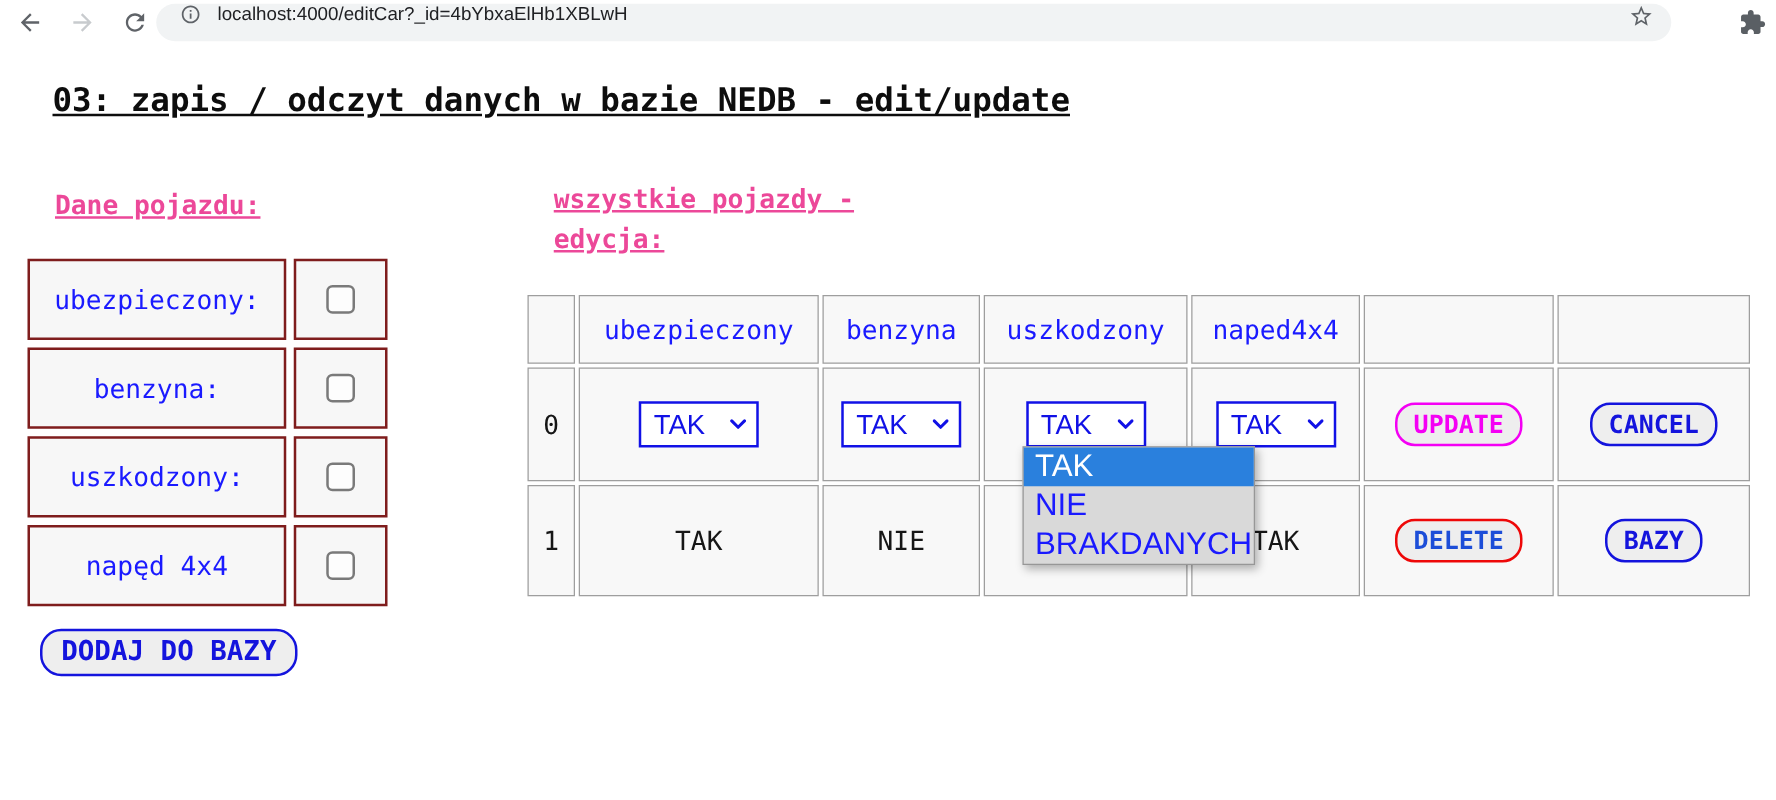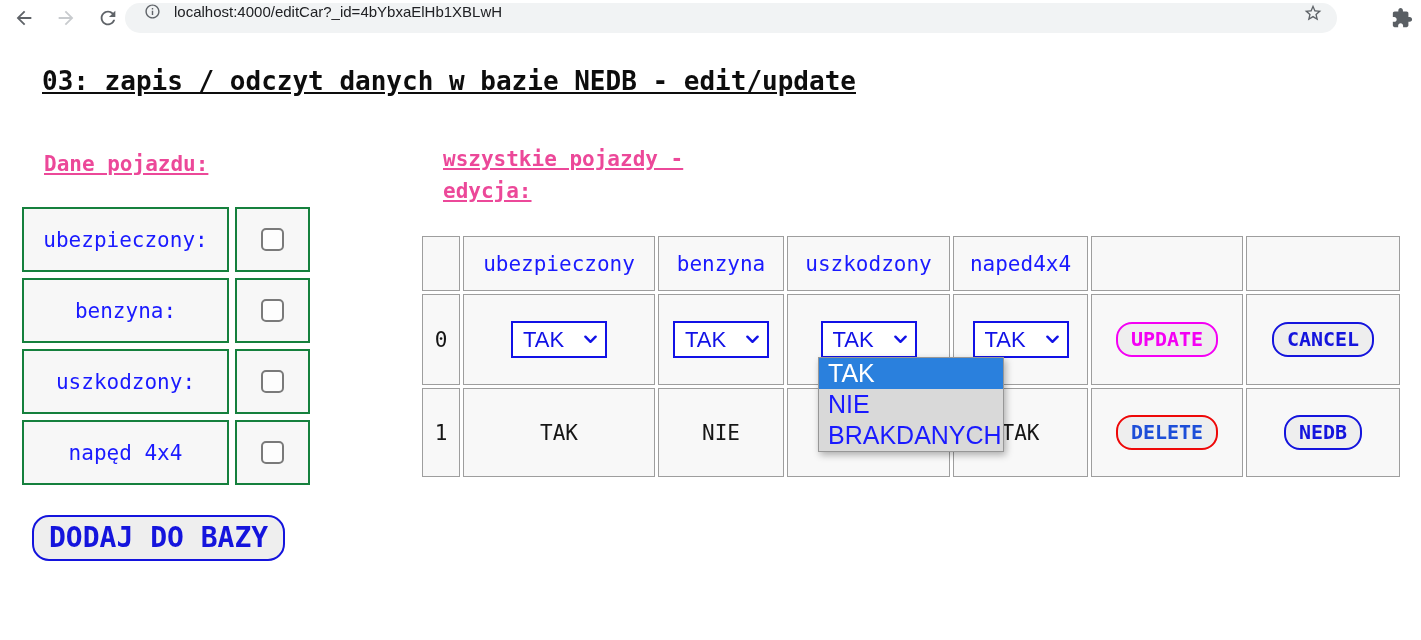--- a/index.html
+++ b/index.html
@@ -32,31 +32,31 @@
   
   .page-title { position:absolute; left:42px; top:66px; font-size:26px; font-weight:bold;
                 color:#0d0d0d; text-decoration:underline; letter-spacing:0; white-space:nowrap; }
 
   .sec-head { font-size:21px; font-weight:bold; color:#ec4899; text-decoration:underline; }
   .left-head  { position:absolute; left:44px; top:152px; }
   .right-head { position:absolute; left:443px; top:144px; width:290px; line-height:1.5; }
 
   
   table.car-form { position:absolute; left:16px; top:201px; border-collapse:separate; border-spacing:6px; }
-  table.car-form td { border:2px solid #15803d; background:#f7f7f7; height:65px;
+  table.car-form td { border:2px solid #7f1d1d; background:#f7f7f7; height:65px;
                       text-align:center; vertical-align:middle; }
   td.lbl { width:207px; color:#1a1aff; font-size:21px; }
   td.cbc { width:75px; }
   .checkbox { display:inline-block; width:23px; height:23px; border:2px solid #7a7a7a;
               border-radius:5px; background:#fdfdfd; vertical-align:middle; cursor:pointer; }
 
   .btn { display:inline-block; background:#eeeeee; border:2px solid #1414dd; color:#1414dd;
          font-family:"DejaVu Sans Mono", monospace; font-weight:bold; cursor:pointer;
          border-radius:17px; text-align:center; }
-  .btn-add { position:absolute; left:32px; top:515px; font-size:28px; padding:4px 15px 5px; }
+  .btn-add { position:absolute; left:32px; top:503px; font-size:22px; padding:4px 15px 5px; }
 
   
   table.cars { position:absolute; left:419px; top:233px; border-collapse:separate;
                border-spacing:3px; table-layout:fixed; }
   table.cars td, table.cars th { border:1px solid #9e9e9e; background:#f8f8f8;
                text-align:center; vertical-align:middle; overflow:visible; }
   table.cars th { height:55px; color:#1a1aff; font-size:21px; font-weight:normal; }
   table.cars tr.r0 td { height:91px; }
   table.cars tr.r1 td { height:89px; }
   td.idx, td.val { color:#161616; font-size:21px; }
@@ -204,21 +204,21 @@
     <td><button class="btn btn-act btn-magenta">UPDATE</button></td>
     <td><button class="btn btn-act">CANCEL</button></td>
   </tr>
   <tr class="r1">
     <td class="idx">1</td>
     <td class="val">TAK</td>
     <td class="val">NIE</td>
     <td class="val"></td>
     <td class="val">TAK</td>
     <td><button class="btn btn-act btn-red">DELETE</button></td>
-    <td><button class="btn btn-act">NEDB</button></td>
+    <td><button class="btn btn-act">BAZY</button></td>
   </tr>
 </tbody>
   </table>
 
 <div class="popup">
   <div class="opt sel">TAK</div>
   <div class="opt">NIE</div>
   <div class="opt">BRAKDANYCH</div>
 </div>
 

